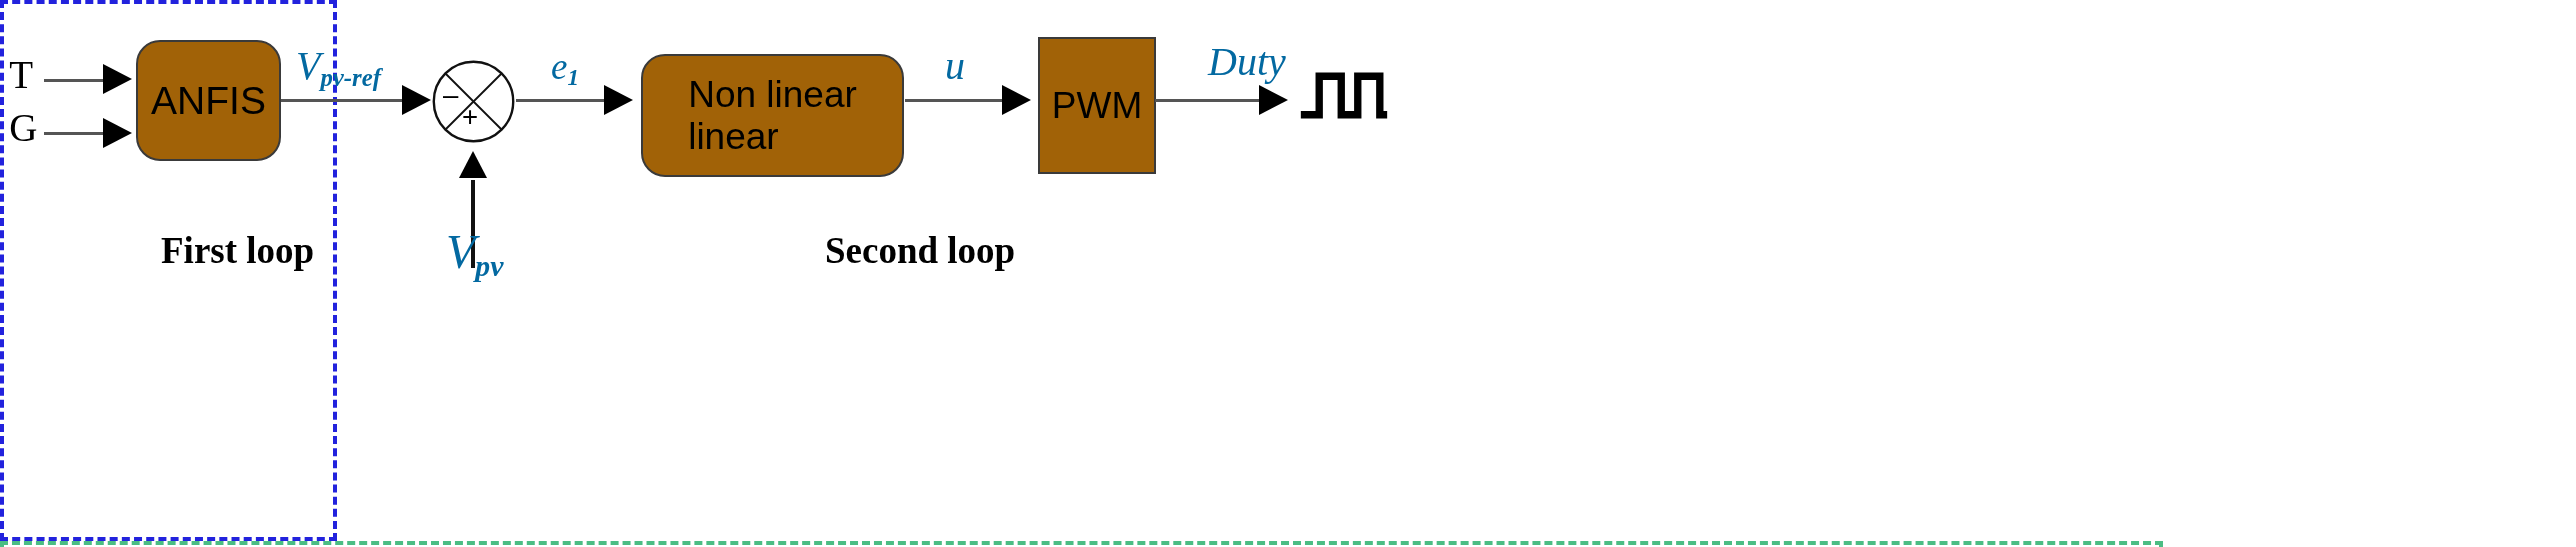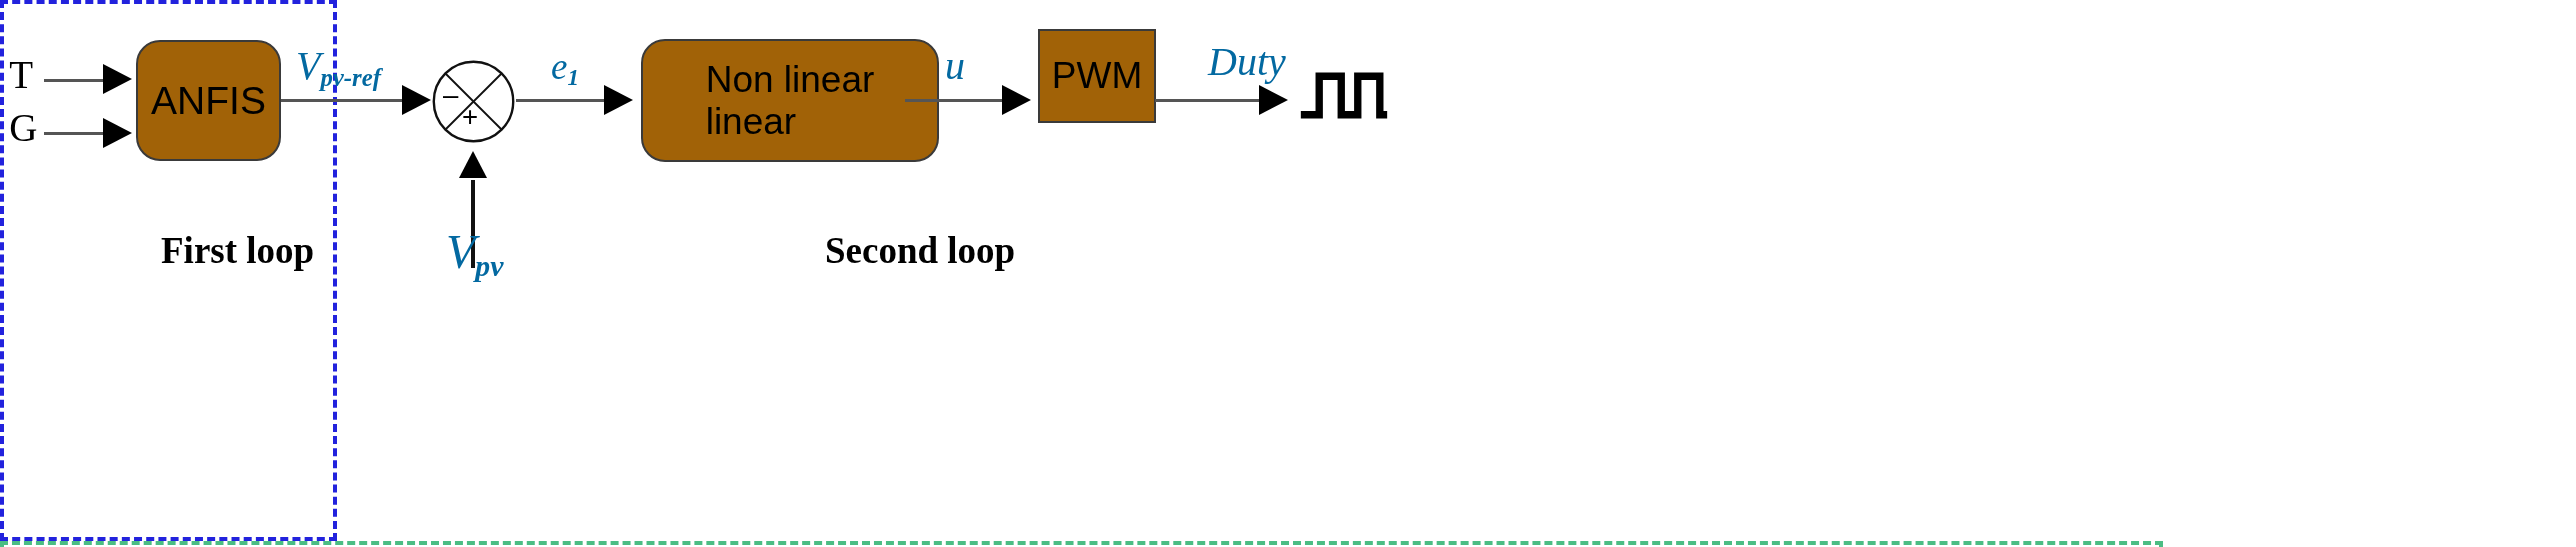--- a/index.html
+++ b/index.html
@@ -67,30 +67,30 @@
 
   #block-anfis {
     left: 136px;
     top: 40px;
     width: 145px;
     height: 121px;
     font-size: 39px;
   }
   #block-nonlinear {
     left: 641px;
-    top: 39px;
-    width: 298px;
+    top: 54px;
+    width: 263px;
     height: 123px;
     font-size: 37px;
   }
   #block-pwm {
     left: 1038px;
-    top: 29px;
+    top: 37px;
     width: 118px;
-    height: 94px;
+    height: 137px;
     font-size: 37px;
   }
 
   
   #sum-junction {
     position: absolute;
     left: 431px;
     top: 59px;
     width: 85px;
     height: 85px;

